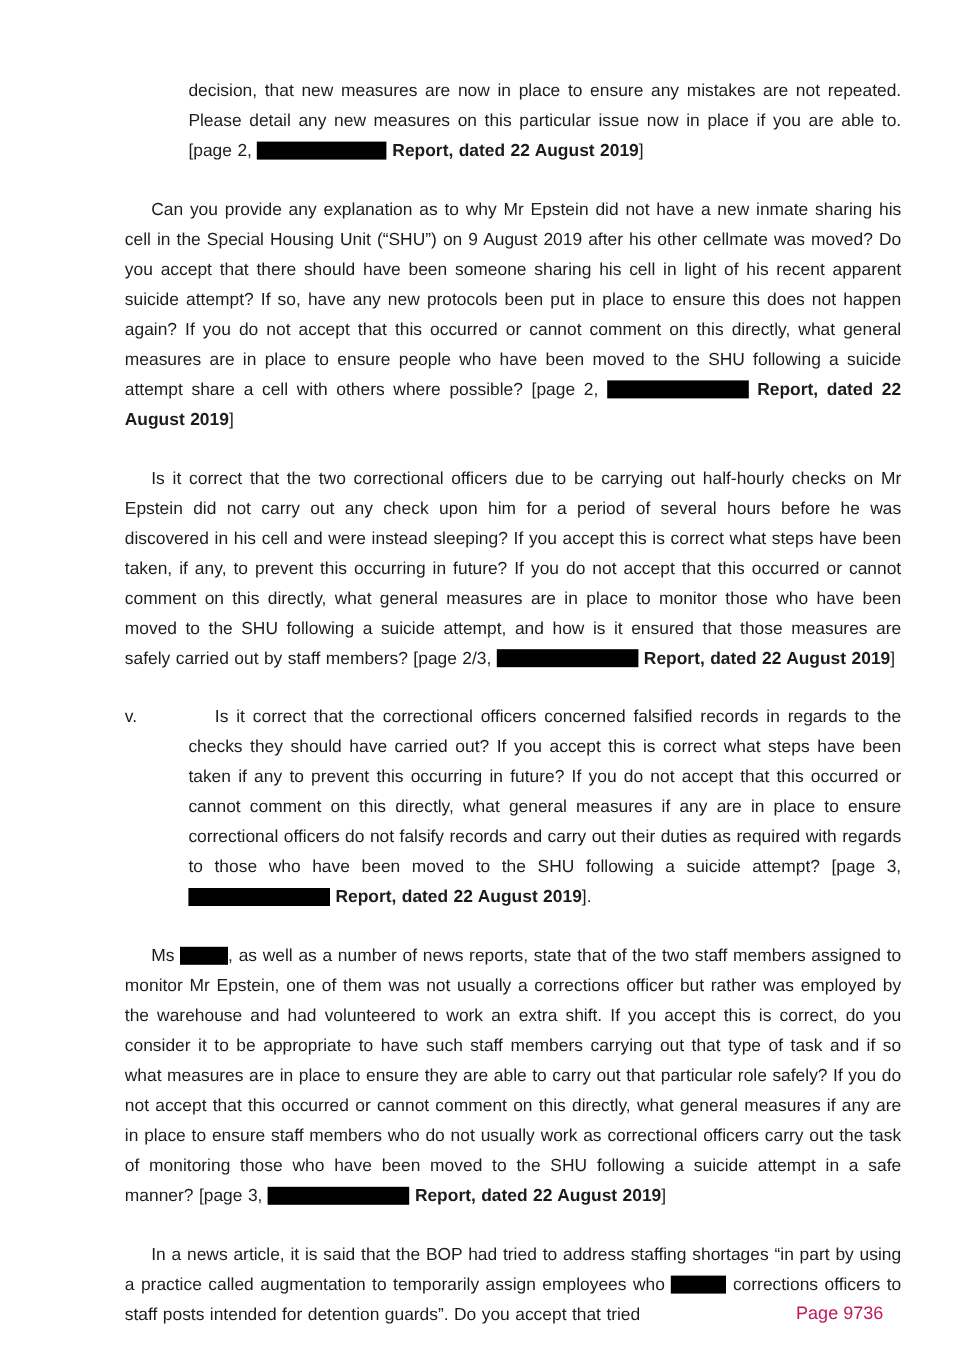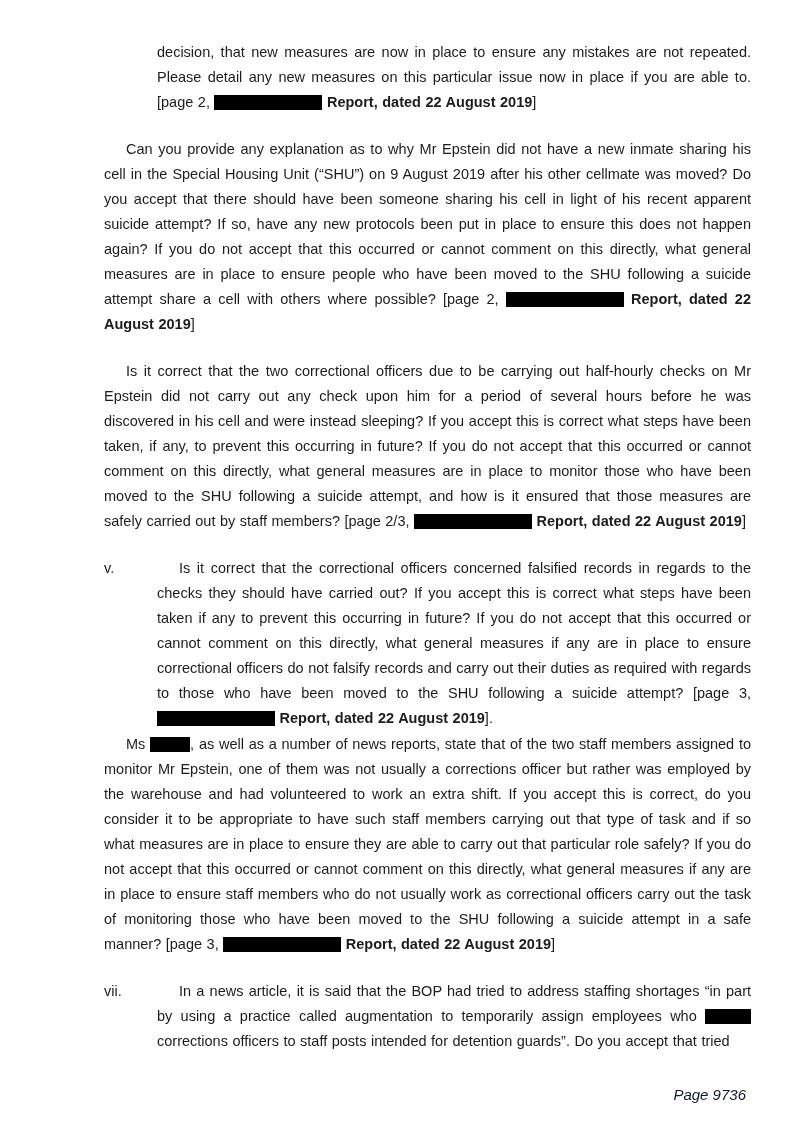--- a/index.html
+++ b/index.html
@@ -12,21 +12,21 @@
     font-family: "Liberation Sans", sans-serif;
     font-size: 14.5px;
     color: #1c1c1c;
   }
   .content {
     position: absolute;
     top: 40px;
     left: 104px;
     width: 647px; 
   }
-  .block { display: flex; margin-bottom: 22px; }
+  .block { display: flex; margin-bottom: 22px; margin-top: 24px; }
   .blocks .block:nth-of-type(4) { margin-bottom: 1px; } 
   .block-label {
     flex: 0 0 53px;
     width: 53px;
     line-height: 25px;
   }
   .block-text {
     flex: 1 1 auto;
     text-align: justify;
     line-height: 25px;
@@ -36,25 +36,24 @@
   .bold { font-weight: bold; }
   .redaction {
     display: inline-block;
     background: #000000;
     height: 15px;
     vertical-align: -3px;
   }
   .footer {
     position: absolute;
     top: 1086px;
-    right: 48px;
+    right: 58px;
     font-size: 15px;
     line-height: 18px;
-    color: #0f172a;
-    font-style: italic;
+    color: #be185d;
   }
 </style>
 </head>
 <body>
 
 <div class="page">
   <div class="content blocks">
       <div class="block">
         <div class="block-label"></div>
         <div class="block-text"><span>decision, that new measures are now in place to ensure any mistakes are not repeated. Please detail any new measures on this particular issue now in place if you are able to. [page 2, </span><span class="redaction" style="width: 108px;"></span><span> </span><span class="bold">Report, dated 22 August 2019</span><span>]</span></div>
@@ -66,18 +65,17 @@
         <div class="block-text"><span>Is it correct that the two correctional officers due to be carrying out half-hourly checks on Mr Epstein did not carry out any check upon him for a period of several hours before he was discovered in his cell and were instead sleeping? If you accept this is correct what steps have been taken, if any, to prevent this occurring in future? If you do not accept that this occurred or cannot comment on this directly, what general measures are in place to monitor those who have been moved to the SHU following a suicide attempt, and how is it ensured that those measures are safely carried out by staff members? [page 2/3, </span><span class="redaction" style="width: 118px;"></span><span> </span><span class="bold">Report, dated 22 August 2019</span><span>]</span></div>
       </div>
       <div class="block numbered">
         <div class="block-label">v.</div>
         <div class="block-text"><span>Is it correct that the correctional officers concerned falsified records in regards to the checks they should have carried out? If you accept this is correct what steps have been taken if any to prevent this occurring in future? If you do not accept that this occurred or cannot comment on this directly, what general measures if any are in place to ensure correctional officers do not falsify records and carry out their duties as required with regards to those who have been moved to the SHU following a suicide attempt? [page 3, </span><span class="redaction" style="width: 118px;"></span><span> </span><span class="bold">Report, dated 22 August 2019</span><span>].</span></div>
       </div>
       <div class="block numbered">
         <div class="block-text"><span>Ms </span><span class="redaction" style="width: 40px;"></span><span>, as well as a number of news reports, state that of the two staff members assigned to monitor Mr Epstein, one of them was not usually a corrections officer but rather was employed by the warehouse and had volunteered to work an extra shift. If you accept this is correct, do you consider it to be appropriate to have such staff members carrying out that type of task and if so what measures are in place to ensure they are able to carry out that particular role safely? If you do not accept that this occurred or cannot comment on this directly, what general measures if any are in place to ensure staff members who do not usually work as correctional officers carry out the task of monitoring those who have been moved to the SHU following a suicide attempt in a safe manner? [page 3, </span><span class="redaction" style="width: 118px;"></span><span> </span><span class="bold">Report, dated 22 August 2019</span><span>]</span></div>
       </div>
       <div class="block numbered">
-        <div class="block-label">vii.</div>
         <div class="block-text"><span>In a news article, it is said that the BOP had tried to address staffing shortages “in part by using a practice called augmentation to temporarily assign employees who </span><span class="redaction" style="width: 46px;"></span><span> corrections officers to staff posts intended for detention guards”. Do you accept that tried</span></div>
       </div>
     </div>
   <div class="footer">Page 9736</div>
 </div>
 
 </body></html>

